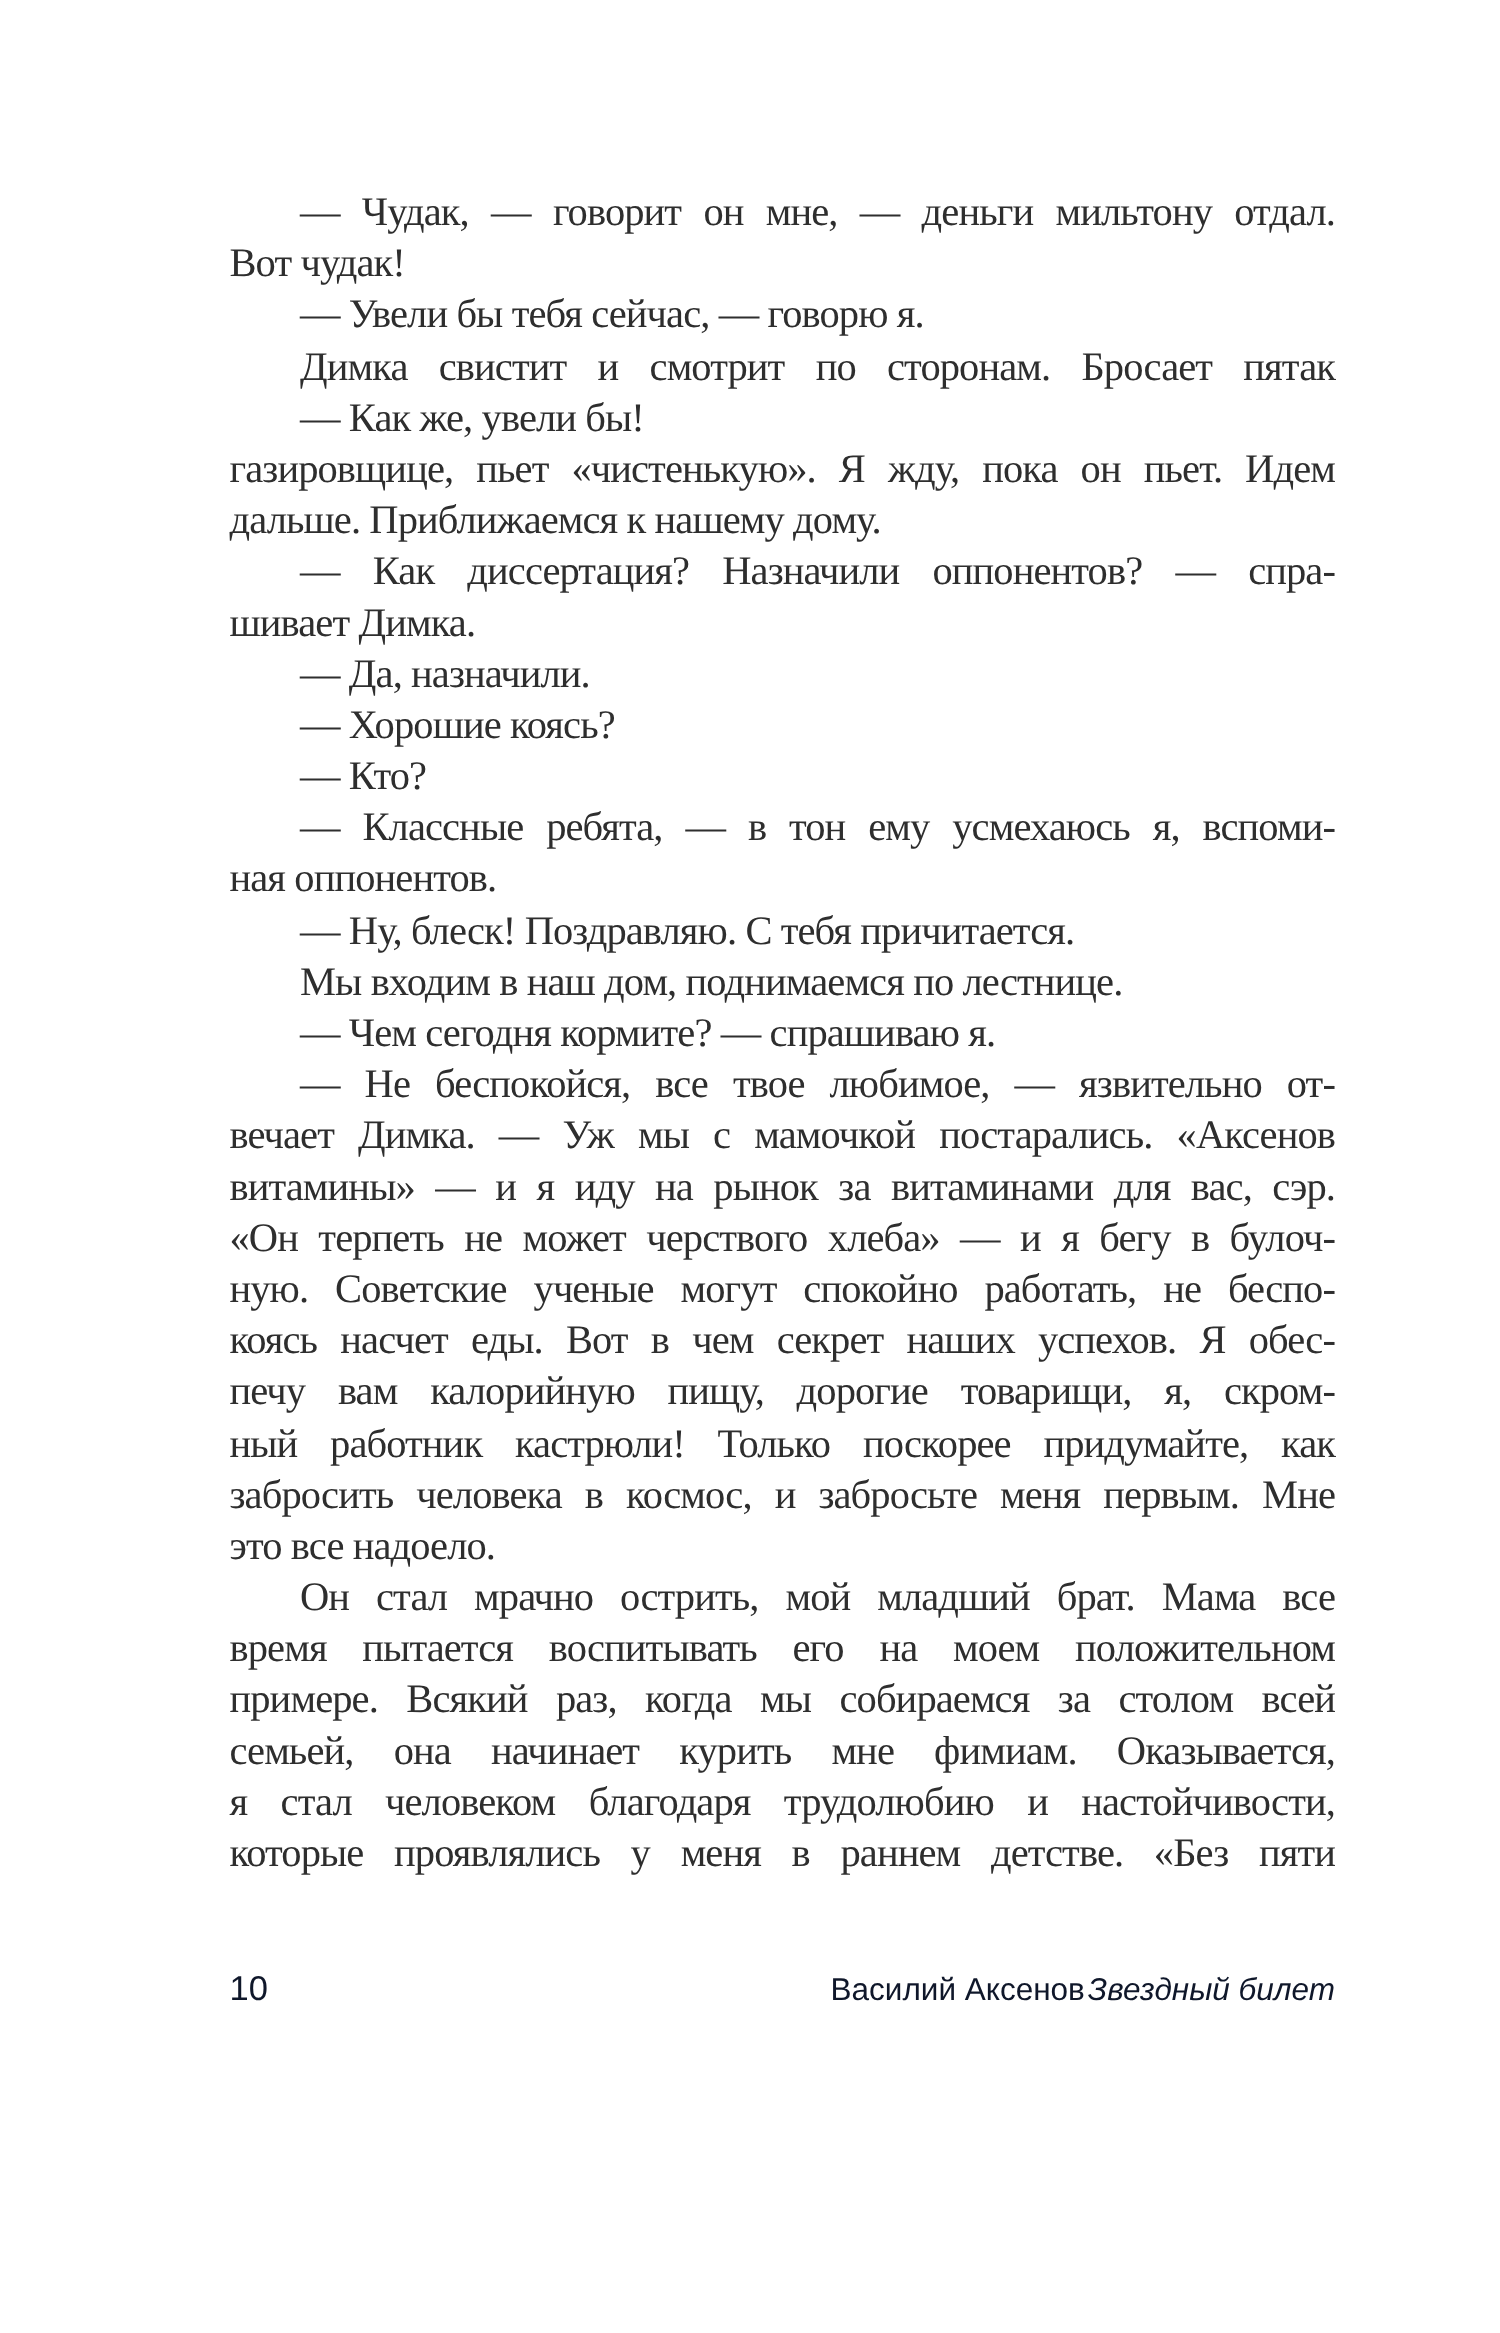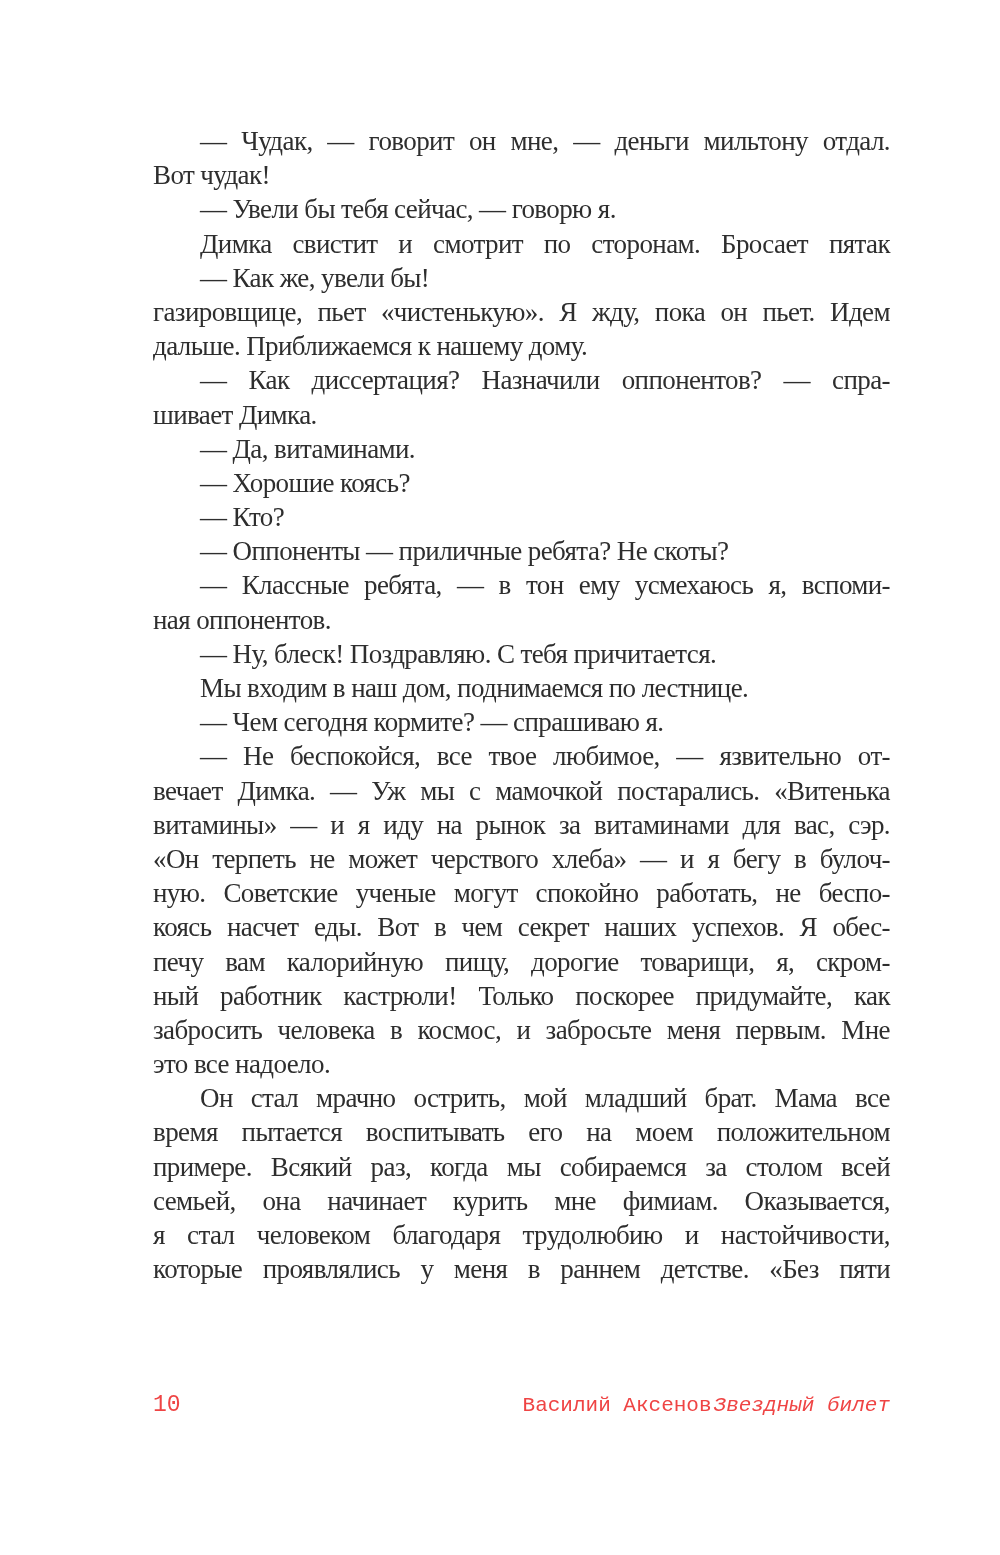--- a/index.html
+++ b/index.html
@@ -33,24 +33,24 @@
     }
     .line.last {
       text-align-last: left;
     }
     .line.indent {
       padding-left: 47px;
     }
     .footer {
       position: absolute;
       left: 153px;
-      top: 1392px;
+      top: 1312px;
       width: 737px;
-      font-family: Liberation Mono, monospace;
-      color: #ef4444;
+      font-family: Liberation Sans, sans-serif;
+      color: #0f172a;
       font-size: 21px;
       display: flex;
       justify-content: space-between;
       align-items: baseline;
     }
     .footer .page-number {
       font-size: 23px;
     }
     .footer .running-head .book-title {
       font-style: italic;
@@ -63,31 +63,30 @@
 <div class="page" id="page-body">
     <span class="line indent">— Чудак, — говорит он мне, — деньги мильтону отдал.</span>
     <span class="line last">Вот чудак!</span>
     <span class="line indent last">— Увели бы тебя сейчас, — говорю я.</span>
     <span class="line indent">Димка свистит и смотрит по сторонам. Бросает пятак</span>
     <span class="line indent last">— Как же, увели бы!</span>
     <span class="line">газировщице, пьет «чистенькую». Я жду, пока он пьет. Идем</span>
     <span class="line last">дальше. Приближаемся к нашему дому.</span>
     <span class="line indent">— Как диссертация? Назначили оппонентов? — спра-</span>
     <span class="line last">шивает Димка.</span>
-    <span class="line indent last">— Да, витаминами.</span>
+    <span class="line indent last">— Да, назначили.</span>
     <span class="line indent last">— Хорошие коясь?</span>
     <span class="line indent last">— Кто?</span>
-    <span class="line indent last">— Оппоненты — приличные ребята? Не скоты?</span>
     <span class="line indent">— Классные ребята, — в тон ему усмехаюсь я, вспоми-</span>
     <span class="line last">ная оппонентов.</span>
     <span class="line indent last">— Ну, блеск! Поздравляю. С тебя причитается.</span>
     <span class="line indent last">Мы входим в наш дом, поднимаемся по лестнице.</span>
     <span class="line indent last">— Чем сегодня кормите? — спрашиваю я.</span>
     <span class="line indent">— Не беспокойся, все твое любимое, — язвительно от-</span>
-    <span class="line">вечает Димка. — Уж мы с мамочкой постарались. «Витенька</span>
+    <span class="line">вечает Димка. — Уж мы с мамочкой постарались. «Аксенов</span>
     <span class="line">витамины» — и я иду на рынок за витаминами для вас, сэр.</span>
     <span class="line">«Он терпеть не может черствого хлеба» — и я бегу в булоч-</span>
     <span class="line">ную. Советские ученые могут спокойно работать, не беспо-</span>
     <span class="line">коясь насчет еды. Вот в чем секрет наших успехов. Я обес-</span>
     <span class="line">печу вам калорийную пищу, дорогие товарищи, я, скром-</span>
     <span class="line">ный работник кастрюли! Только поскорее придумайте, как</span>
     <span class="line">забросить человека в космос, и забросьте меня первым. Мне</span>
     <span class="line last">это все надоело.</span>
     <span class="line indent">Он стал мрачно острить, мой младший брат. Мама все</span>
     <span class="line">время пытается воспитывать его на моем положительном</span>

